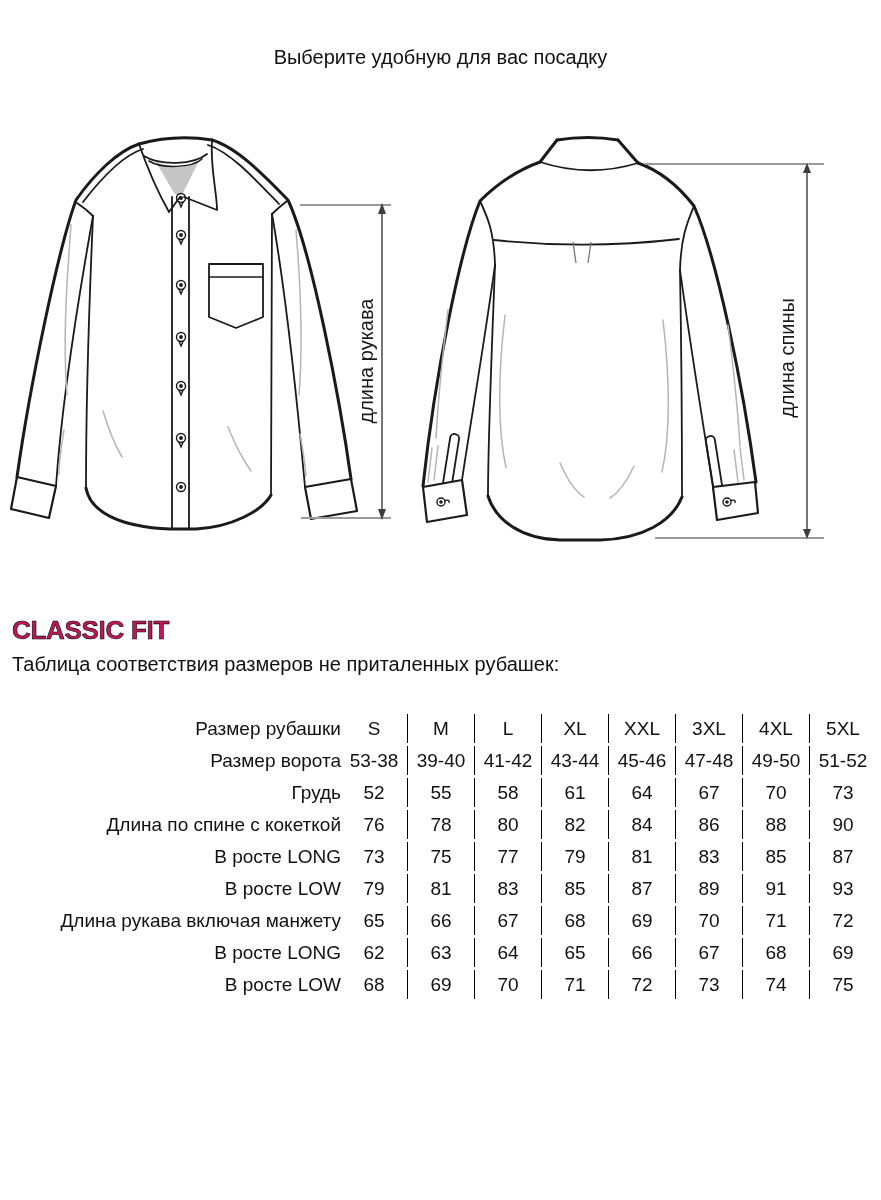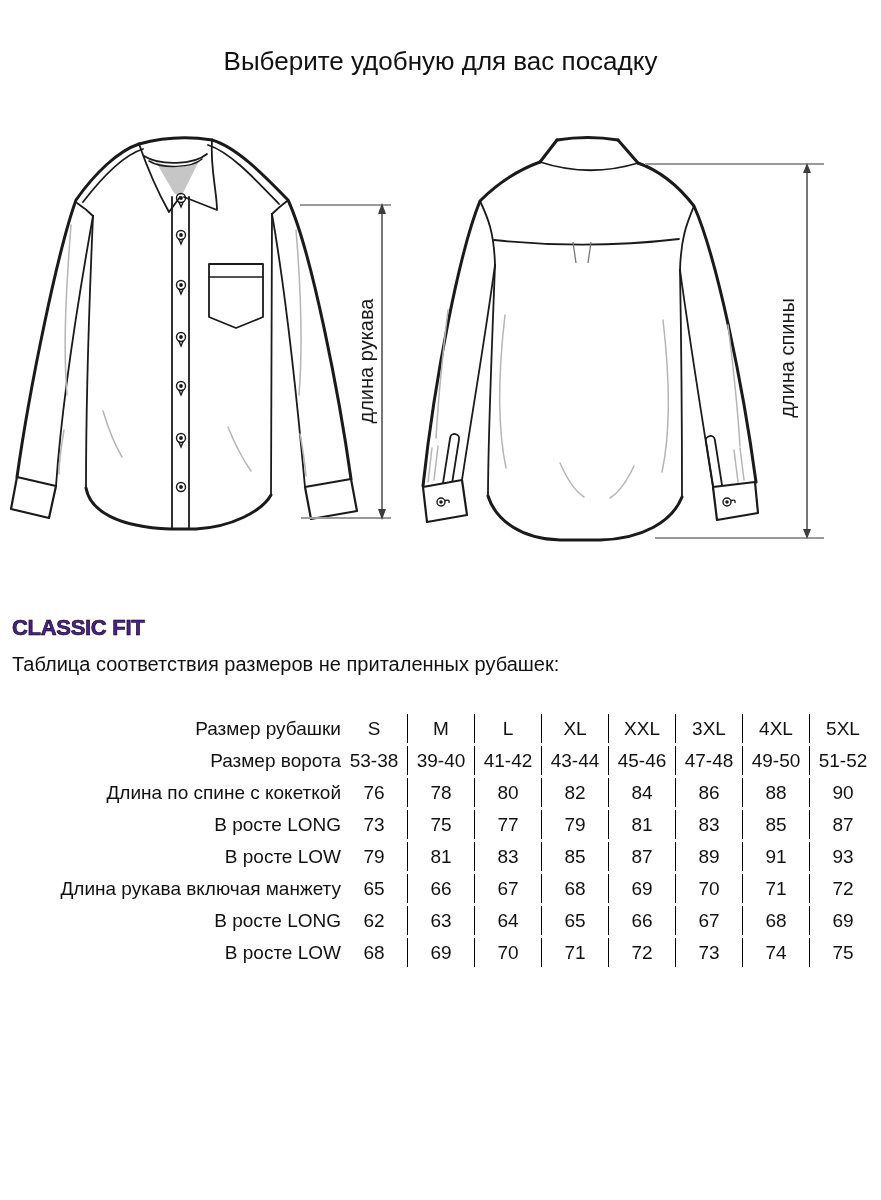--- a/index.html
+++ b/index.html
@@ -1,24 +1,24 @@
 <!DOCTYPE html>
 <html><head>
 <meta charset="utf-8">
 <style>
   html,body{margin:0;padding:0;background:#fff;}
   .page{position:relative;width:881px;height:1200px;background:#fff;overflow:hidden;
         font-family:"Liberation Sans",sans-serif;color:#000;}
   .page-title{position:absolute;top:46px;left:0;width:881px;text-align:center;
-        font-size:26px;font-weight:400;color:#111;}
+        font-size:20px;font-weight:400;color:#111;}
   .fig{position:absolute;}
   .fig-front{left:0;top:130px;}
   .fig-back{left:410px;top:130px;}
-  .section-heading{position:absolute;left:12px;top:615px;font-size:22px;font-weight:bold;
-        letter-spacing:-0.3px;-webkit-text-stroke:0.6px #000;color:#4c1d95;}
+  .section-heading{position:absolute;left:12px;top:615px;font-size:26px;font-weight:bold;
+        letter-spacing:-0.3px;-webkit-text-stroke:0.6px #000;color:#be185d;}
   .section-subtitle{position:absolute;left:12px;top:653px;font-size:20px;color:#111;}
   .size-table{position:absolute;left:14px;top:711px;width:853px;
         border-collapse:separate;border-spacing:0 3px;table-layout:fixed;
         font-size:19px;color:#111;}
   .size-table td{height:29px;padding:0;vertical-align:middle;}
   .size-table td.label{width:325px;text-align:right;padding-left:2px;}
   .size-table td.num{width:66px;text-align:center;}
   .size-table td.num + td.num{border-left:1.5px solid #000;}
   .outline{fill:none;stroke:#1a1a1a;stroke-width:3;stroke-linecap:round;stroke-linejoin:round;}
   .det{fill:none;stroke:#1a1a1a;stroke-width:1.8;stroke-linecap:round;stroke-linejoin:round;}
@@ -227,20 +227,31 @@
           <td class="num">53-38</td>
           <td class="num">39-40</td>
           <td class="num">41-42</td>
           <td class="num">43-44</td>
           <td class="num">45-46</td>
           <td class="num">47-48</td>
           <td class="num">49-50</td>
           <td class="num">51-52</td>
         </tr>
         <tr>
+          <td class="label">Грудь</td>
+          <td class="num">52</td>
+          <td class="num">55</td>
+          <td class="num">58</td>
+          <td class="num">61</td>
+          <td class="num">64</td>
+          <td class="num">67</td>
+          <td class="num">70</td>
+          <td class="num">73</td>
+        </tr>
+        <tr>
           <td class="label">Длина по спине с кокеткой</td>
           <td class="num">76</td>
           <td class="num">78</td>
           <td class="num">80</td>
           <td class="num">82</td>
           <td class="num">84</td>
           <td class="num">86</td>
           <td class="num">88</td>
           <td class="num">90</td>
         </tr>

